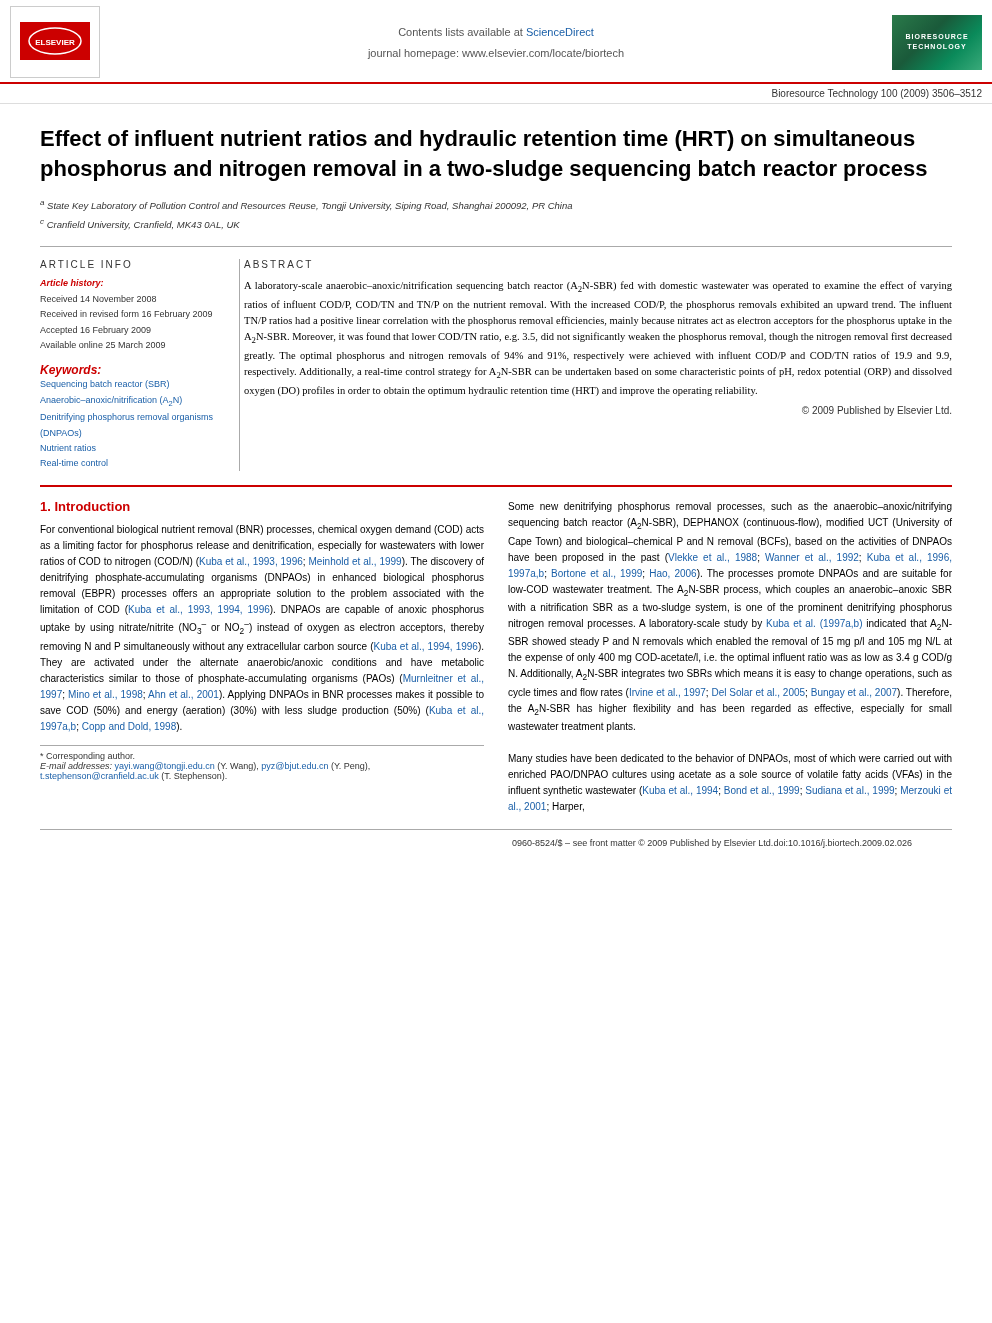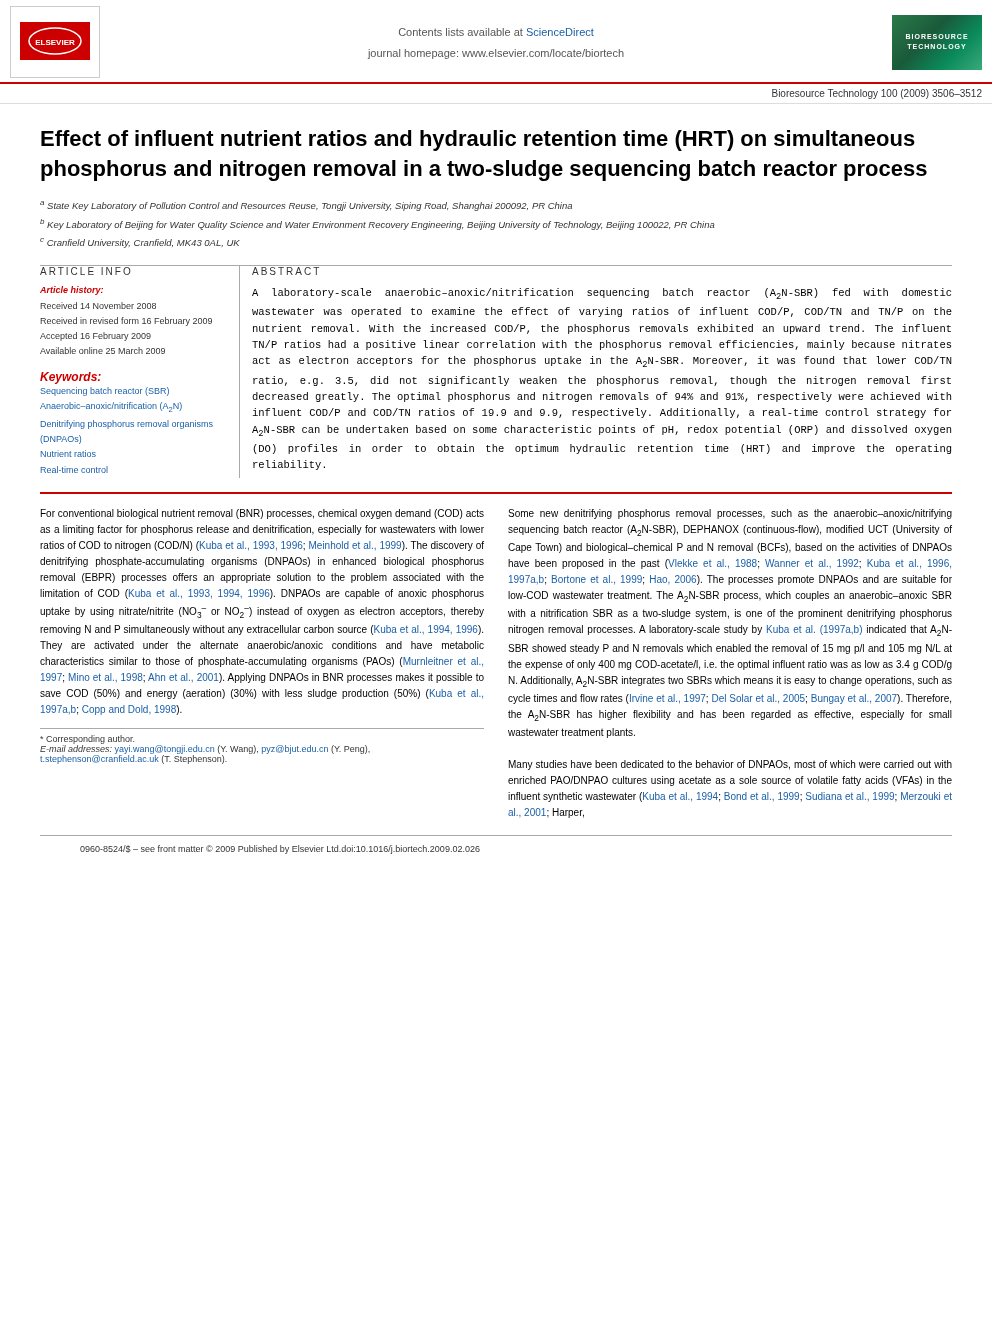--- a/index.html
+++ b/index.html
@@ -131,24 +131,24 @@
       vertical-align: super;
       font-style: italic;
     }
     .affil-text {
       font-style: italic;
     }
 
     
     .two-col {
       display: flex;
-      gap: 12px;
+      gap: 4px;
       margin-top: 10px;
       border-top: 1px solid #aaa;
-      padding-top: 0;
+      padding-top: 12px;
     }
     .col-left {
       width: 200px;
       min-width: 200px;
       border-right: 1px solid #aaa;
       padding-right: 14px;
     }
     .col-right {
       flex: 1;
     }
@@ -194,21 +194,21 @@
       color: #1a5fa8;
       line-height: 1.7;
     }
 
     
     .abstract-text {
       font-size: 10.5px;
       line-height: 1.55;
       color: #000;
       text-align: justify;
-      font-family: Liberation Mono, monospace;
+      font-family: Liberation Serif, serif;
     }
     .abstract-copyright {
       font-size: 10px;
       font-family: Arial, sans-serif;
       text-align: right;
       margin-top: 6px;
       color: #333;
     }
     .section-title {
       font-size: 13px;
@@ -241,21 +241,21 @@
     }
 
     
     .page-footer {
       border-top: 1px solid #aaa;
       padding: 8px 40px;
       font-size: 9px;
       font-family: Arial, sans-serif;
       color: #333;
       display: flex;
-      justify-content: flex-start;
+      justify-content: flex-end;
       margin-top: 14px;
     }
 
     
     .footnote-star {
       font-size: 9px;
       font-family: Arial, sans-serif;
       color: #333;
       margin-top: 10px;
       border-top: 1px solid #aaa;
@@ -294,24 +294,20 @@
 
   <div class="article-title">Effect of influent nutrient ratios and hydraulic retention time (HRT) on simultaneous phosphorus and nitrogen removal in a two-sludge sequencing batch reactor process</div>
 
 
   <div class="affiliations">
     <div class="affil-line">
       <span class="affil-sup">a</span>
       <span class="affil-text"> State Key Laboratory of Pollution Control and Resources Reuse, Tongji University, Siping Road, Shanghai 200092, PR China</span>
     </div>
     <div class="affil-line">
-      <span class="affil-sup">b</span>
-      <span class="affil-text"> Key Laboratory of Beijing for Water Quality Science and Water Environment Recovery Engineering, Beijing University of Technology, Beijing 100022, PR China</span>
-    </div>
-    <div class="affil-line">
       <span class="affil-sup">c</span>
       <span class="affil-text"> Cranfield University, Cranfield, MK43 0AL, UK</span>
     </div>
   </div>
 
   <div class="two-col">
 
     <div class="col-left">
       <div class="section-header">ARTICLE   INFO</div>
       <div class="article-info-heading">Article history:</div>
@@ -326,26 +322,28 @@
       <div class="keyword-item">Denitrifying phosphorus removal organisms<br>(DNPAOs)</div>
       <div class="keyword-item">Nutrient ratios</div>
       <div class="keyword-item">Real-time control</div>
     </div>
 
     <div class="col-right">
       <div class="section-header">ABSTRACT</div>
       <div class="abstract-text">
         A laboratory-scale anaerobic–anoxic/nitrification sequencing batch reactor (A<sub>2</sub>N-SBR) fed with domestic wastewater was operated to examine the effect of varying ratios of influent COD/P, COD/TN and TN/P on the nutrient removal. With the increased COD/P, the phosphorus removals exhibited an upward trend. The influent TN/P ratios had a positive linear correlation with the phosphorus removal efficiencies, mainly because nitrates act as electron acceptors for the phosphorus uptake in the A<sub>2</sub>N-SBR. Moreover, it was found that lower COD/TN ratio, e.g. 3.5, did not significantly weaken the phosphorus removal, though the nitrogen removal first decreased greatly. The optimal phosphorus and nitrogen removals of 94% and 91%, respectively were achieved with influent COD/P and COD/TN ratios of 19.9 and 9.9, respectively. Additionally, a real-time control strategy for A<sub>2</sub>N-SBR can be undertaken based on some characteristic points of pH, redox potential (ORP) and dissolved oxygen (DO) profiles in order to obtain the optimum hydraulic retention time (HRT) and improve the operating reliability.
       </div>
+      <div class="abstract-copyright">© 2009 Published by Elsevier Ltd.</div>
     </div>
   </div>
 
   <div class="body-two-col">
 
     <div class="body-col">
+      <div class="section-title">1. Introduction</div>
       <div class="body-text">
         For conventional biological nutrient removal (BNR) processes, chemical oxygen demand (COD) acts as a limiting factor for phosphorus release and denitrification, especially for wastewaters with lower ratios of COD to nitrogen (COD/N) (<span class="ref-link">Kuba et al., 1993, 1996</span>; <span class="ref-link">Meinhold et al., 1999</span>). The discovery of denitrifying phosphate-accumulating organisms (DNPAOs) in enhanced biological phosphorus removal (EBPR) processes offers an appropriate solution to the problem associated with the limitation of COD (<span class="ref-link">Kuba et al., 1993, 1994, 1996</span>). DNPAOs are capable of anoxic phosphorus uptake by using nitrate/nitrite (NO<sub>3</sub><sup>–</sup> or NO<sub>2</sub><sup>–</sup>) instead of oxygen as electron acceptors, thereby removing N and P simultaneously without any extracellular carbon source (<span class="ref-link">Kuba et al., 1994, 1996</span>). They are activated under the alternate anaerobic/anoxic conditions and have metabolic characteristics similar to those of phosphate-accumulating organisms (PAOs) (<span class="ref-link">Murnleitner et al., 1997</span>; <span class="ref-link">Mino et al., 1998</span>; <span class="ref-link">Ahn et al., 2001</span>). Applying DNPAOs in BNR processes makes it possible to save COD (50%) and energy (aeration) (30%) with less sludge production (50%) (<span class="ref-link">Kuba et al., 1997a,b</span>; <span class="ref-link">Copp and Dold, 1998</span>).
       </div>
 
       <div class="footnote-star">
         <div>* Corresponding author.</div>
         <div><em>E-mail addresses:</em> <span class="ref-link">yayi.wang@tongji.edu.cn</span> (Y. Wang), <span class="ref-link">pyz@bjut.edu.cn</span> (Y. Peng), <span class="ref-link">t.stephenson@cranfield.ac.uk</span> (T. Stephenson).</div>
       </div>
     </div>
 

